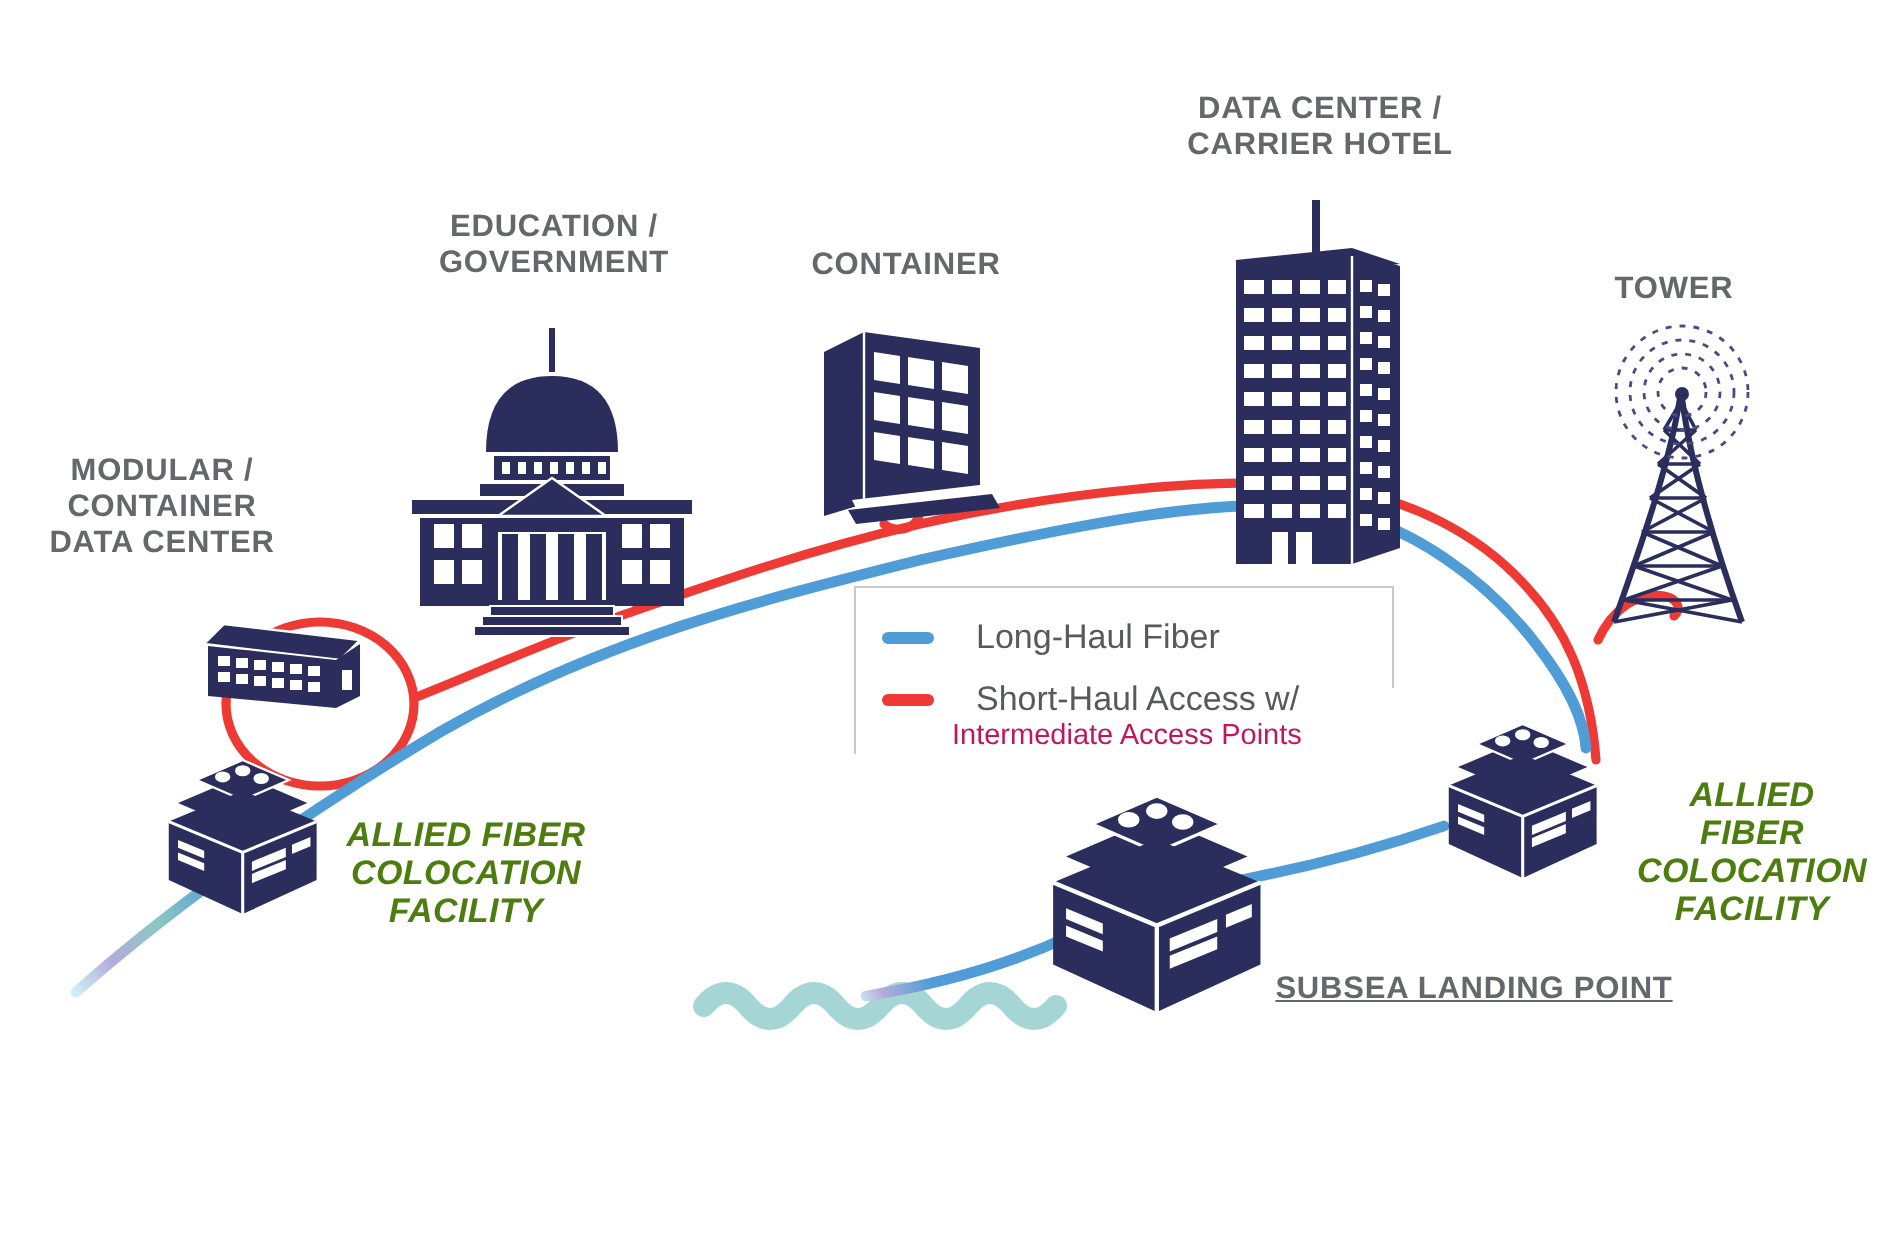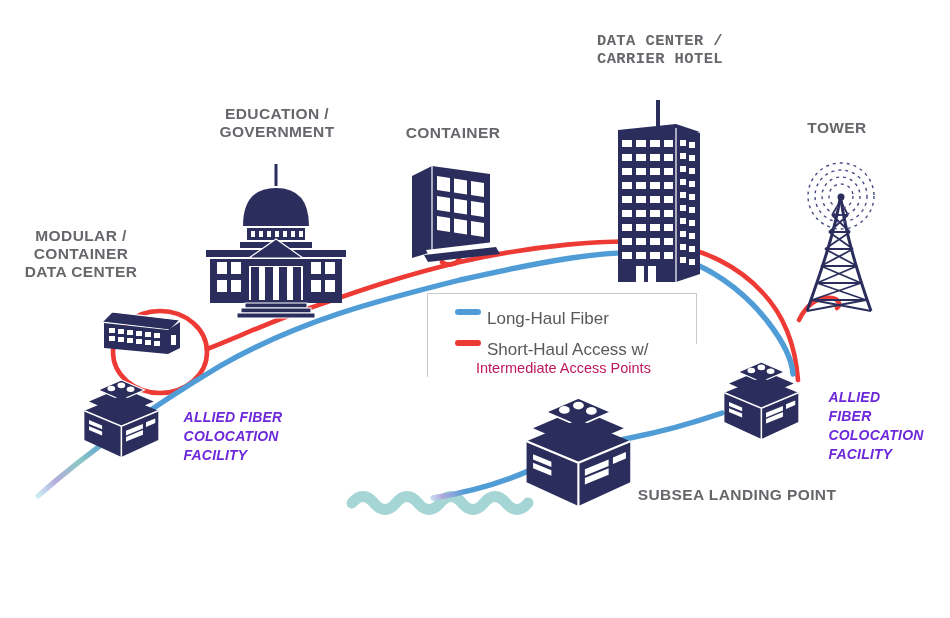--- a/index.html
+++ b/index.html
@@ -2,28 +2,28 @@
 <html><head>
 <meta charset="utf-8">
 <style>
   html,body{margin:0;padding:0;background:#fff;}
   .stage{position:relative;width:950px;height:618px;background:#ffffff;overflow:hidden;
          font-family:"Liberation Sans", sans-serif;}
   svg{position:absolute;left:0;top:0;}
   .node-label{position:absolute;transform:translateX(-50%);text-align:center;
     color:#65676b;font-weight:bold;font-size:15.5px;line-height:18px;
     letter-spacing:0.4px;white-space:pre-line;}
-  .allied-label{position:absolute;transform:translateX(-50%);
-    color:#6d28d9;font-weight:bold;font-style:italic;font-size:14px;line-height:19px;
+  .allied-label{position:absolute;transform:translateX(-50%);text-align:center;
+    color:#4d7c0f;font-weight:bold;font-style:italic;font-size:17px;line-height:19px;
     letter-spacing:0.2px;white-space:pre-line;}
   .legend{position:absolute;left:427px;top:293px;width:270px;height:96px;
     border-top:1px solid #c9c9c9;}
   .legend .border-left{position:absolute;left:0;top:0;width:1px;height:83px;background:#c9c9c9;}
   .legend .border-right{position:absolute;right:0;top:0;width:1px;height:50px;background:#c9c9c9;}
-  .legend-row{position:absolute;left:28px;display:flex;gap:6px;height:20px;}
+  .legend-row{position:absolute;left:14px;display:flex;align-items:center;gap:21px;height:20px;}
   .legend-row.row1{top:15px;}
   .legend-row.row2{top:46px;}
   .swatch{display:inline-block;width:26px;height:6px;border-radius:3px;flex:0 0 auto;}
   .swatch.blue{background:#4f9cd6;}
   .swatch.red{background:#ee3a34;}
   .legend-text{font-size:17px;color:#58595d;line-height:20px;}
   .legend-subtext{position:absolute;left:49px;top:66px;font-size:14.5px;color:#be185d;}
 </style>
 </head>
 <body>
@@ -262,24 +262,24 @@
     <use href="#colo" transform="translate(719,362) scale(0.77)"></use>
     <use href="#colo" transform="translate(519,398) scale(1.08)"></use>
   </svg>
 
   <div class="node-label" style="left:277px; top:105px;">EDUCATION /
 GOVERNMENT</div>
   <div class="node-label" style="left:81px; top:227px;">MODULAR /
 CONTAINER
 DATA CENTER</div>
   <div class="node-label" style="left:453px; top:124px;">CONTAINER</div>
-  <div class="node-label" style="left:660px; top:32px;font-family:Liberation Mono, monospace;">DATA CENTER /
+  <div class="node-label" style="left:660px; top:46px;">DATA CENTER /
 CARRIER HOTEL</div>
-  <div class="node-label" style="left:837px; top:119px;">TOWER</div>
-  <div class="node-label" style="left:737px; top:486px;">SUBSEA LANDING POINT</div>
+  <div class="node-label" style="left:837px; top:136px;">TOWER</div>
+  <div class="node-label" style="left:737px; top:486px;text-decoration:underline;">SUBSEA LANDING POINT</div>
   <div class="allied-label" style="left:233px; top:408px;">ALLIED FIBER
 COLOCATION
 FACILITY</div>
   <div class="allied-label" style="left:876px; top:388px;">ALLIED FIBER
 COLOCATION
 FACILITY</div>
 
   <div class="legend">
     <div class="border-left"></div>
     <div class="border-right"></div>

